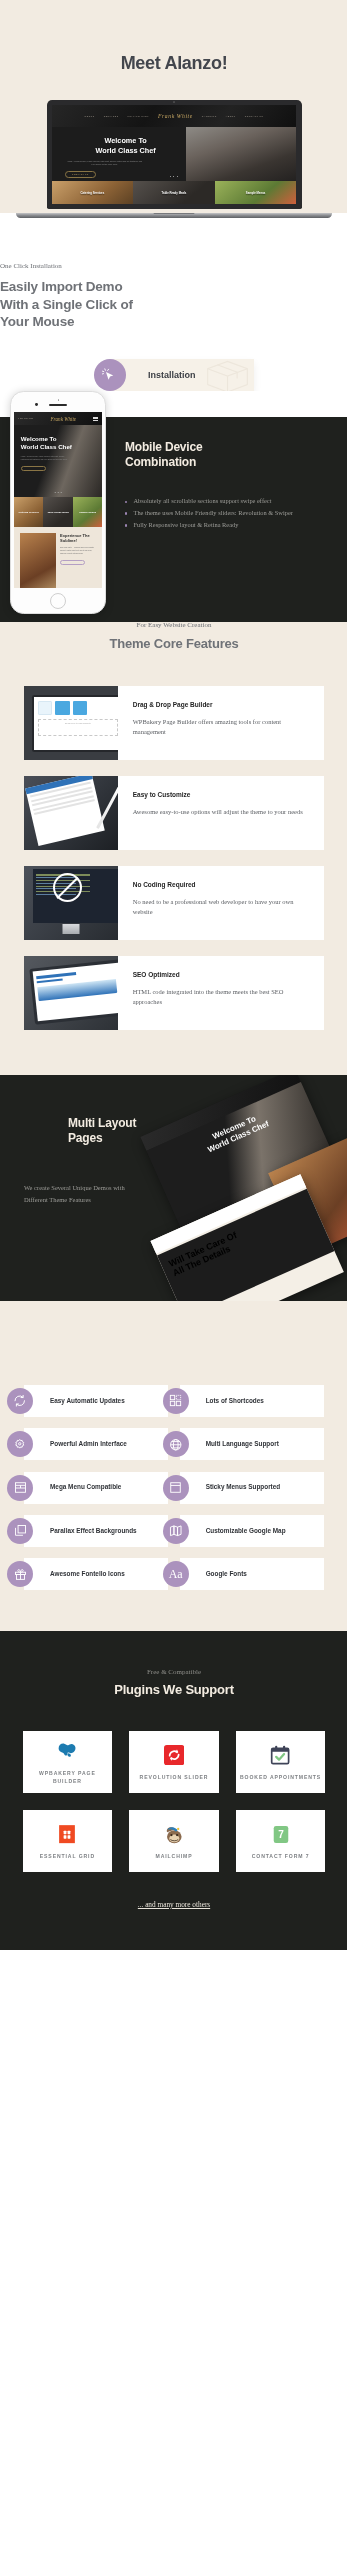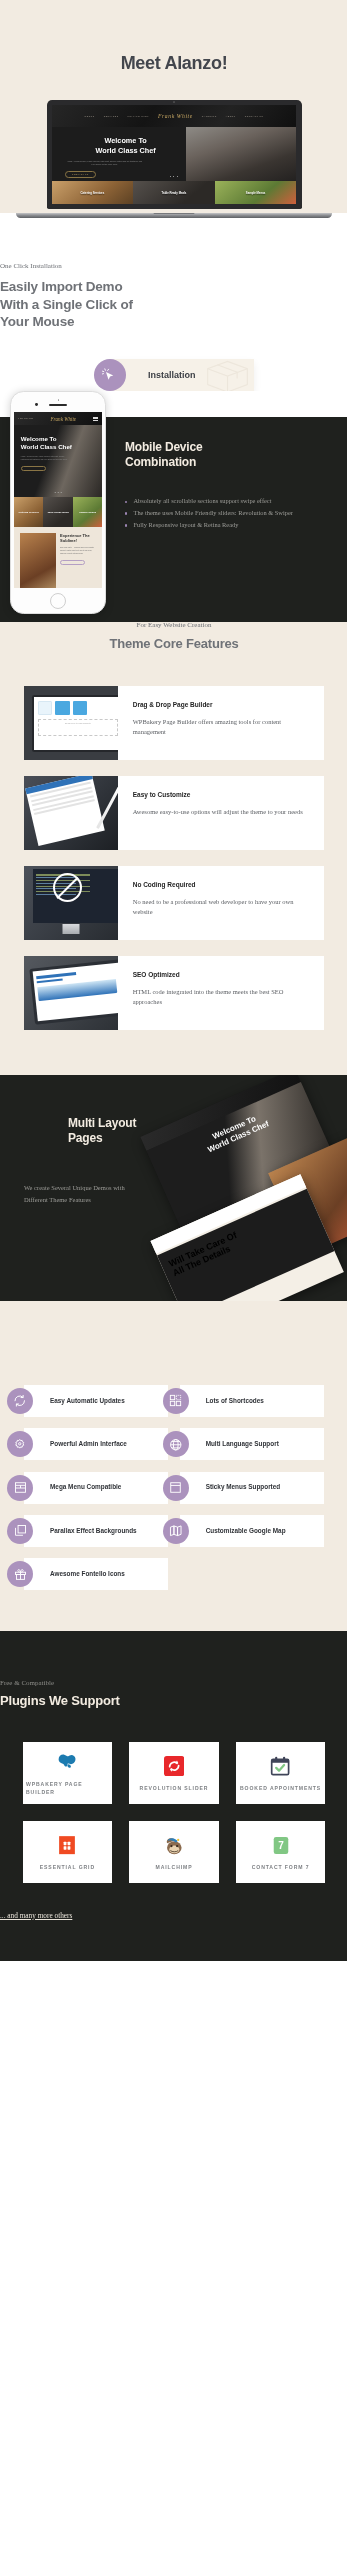--- a/index.html
+++ b/index.html
@@ -225,21 +225,21 @@
     padding-left:26px; position:relative; text-align:left;
   }
   .gicon {
     position:absolute; left:-17px; top:50%; margin-top:-13px;
     width:26px;height:26px;border-radius:50%;background:#ab92bd;
     display:flex;align-items:center;justify-content:center;
   }
   .gtext { font-size:6.4px; font-weight:bold; color:#2f3237; line-height:1.32; }
 
   
-  .plugins { background:#1f211e; padding:48px 0 41px; text-align:left; }
+  .plugins { background:#1f211e; padding:37px 0 41px; text-align:center; }
   .pl-eyebrow { font-family:"Liberation Serif",serif; font-size:7px; color:#8d8d89; }
   .pl-h { font-size:13px; font-weight:bold; color:#f3ece1; margin-top:5.6px; letter-spacing:-0.2px;}
   .pl-grid { margin-top:34px; padding:0 22.6px; display:grid; grid-template-columns:repeat(3,1fr); gap:17px 17px;}
   .pl-card { background:#fff; height:62px; display:flex; flex-direction:column; align-items:center; justify-content:center; padding:0 3.4px;}
   .pl-ico { height:26px; display:flex; align-items:center; justify-content:center; }
   .pl-name { margin-top:5.6px; font-size:5.1px; font-weight:bold; letter-spacing:0.9px; color:#7e8185; line-height:1.45;}
   .pl-more { margin-top:28px; font-family:"Liberation Serif",serif; font-size:7.3px; color:#e9e4da;text-decoration:underline; }
 
   .tail { height:27px; background:#fff; }
 </style>
@@ -620,20 +620,26 @@
           <svg width="13" height="13" viewBox="0 0 24 24" fill="none" stroke="#fff" stroke-width="1.7">
             <rect x="2.8" y="7.8" width="18.4" height="4.2"></rect>
             <rect x="4.6" y="12" width="14.8" height="9"></rect>
             <line x1="12" y1="7.8" x2="12" y2="21"></line>
             <path d="M12 7.8C12 5 10.2 3 8.4 3S5.6 7.8 12 7.8zM12 7.8C12 5 13.8 3 15.6 3s2.8 4.8-3.6 4.8z"></path>
           </svg>
         </span>
         <span class="gtext">Awesome Fontello Icons</span>
       </div>
 
+      <div class="gcard">
+        <span class="gicon">
+          <span style="color:#fff;font-family:'Liberation Serif',serif;font-size:12px;line-height:1;">Aa</span>
+        </span>
+        <span class="gtext">Google Fonts</span>
+      </div>
 
     </div>
   </section>
 
   <section class="plugins">
     <div class="pl-eyebrow">Free &amp; Compatible</div>
     <h2 class="pl-h">Plugins We Support</h2>
 
     <div class="pl-grid">
 

